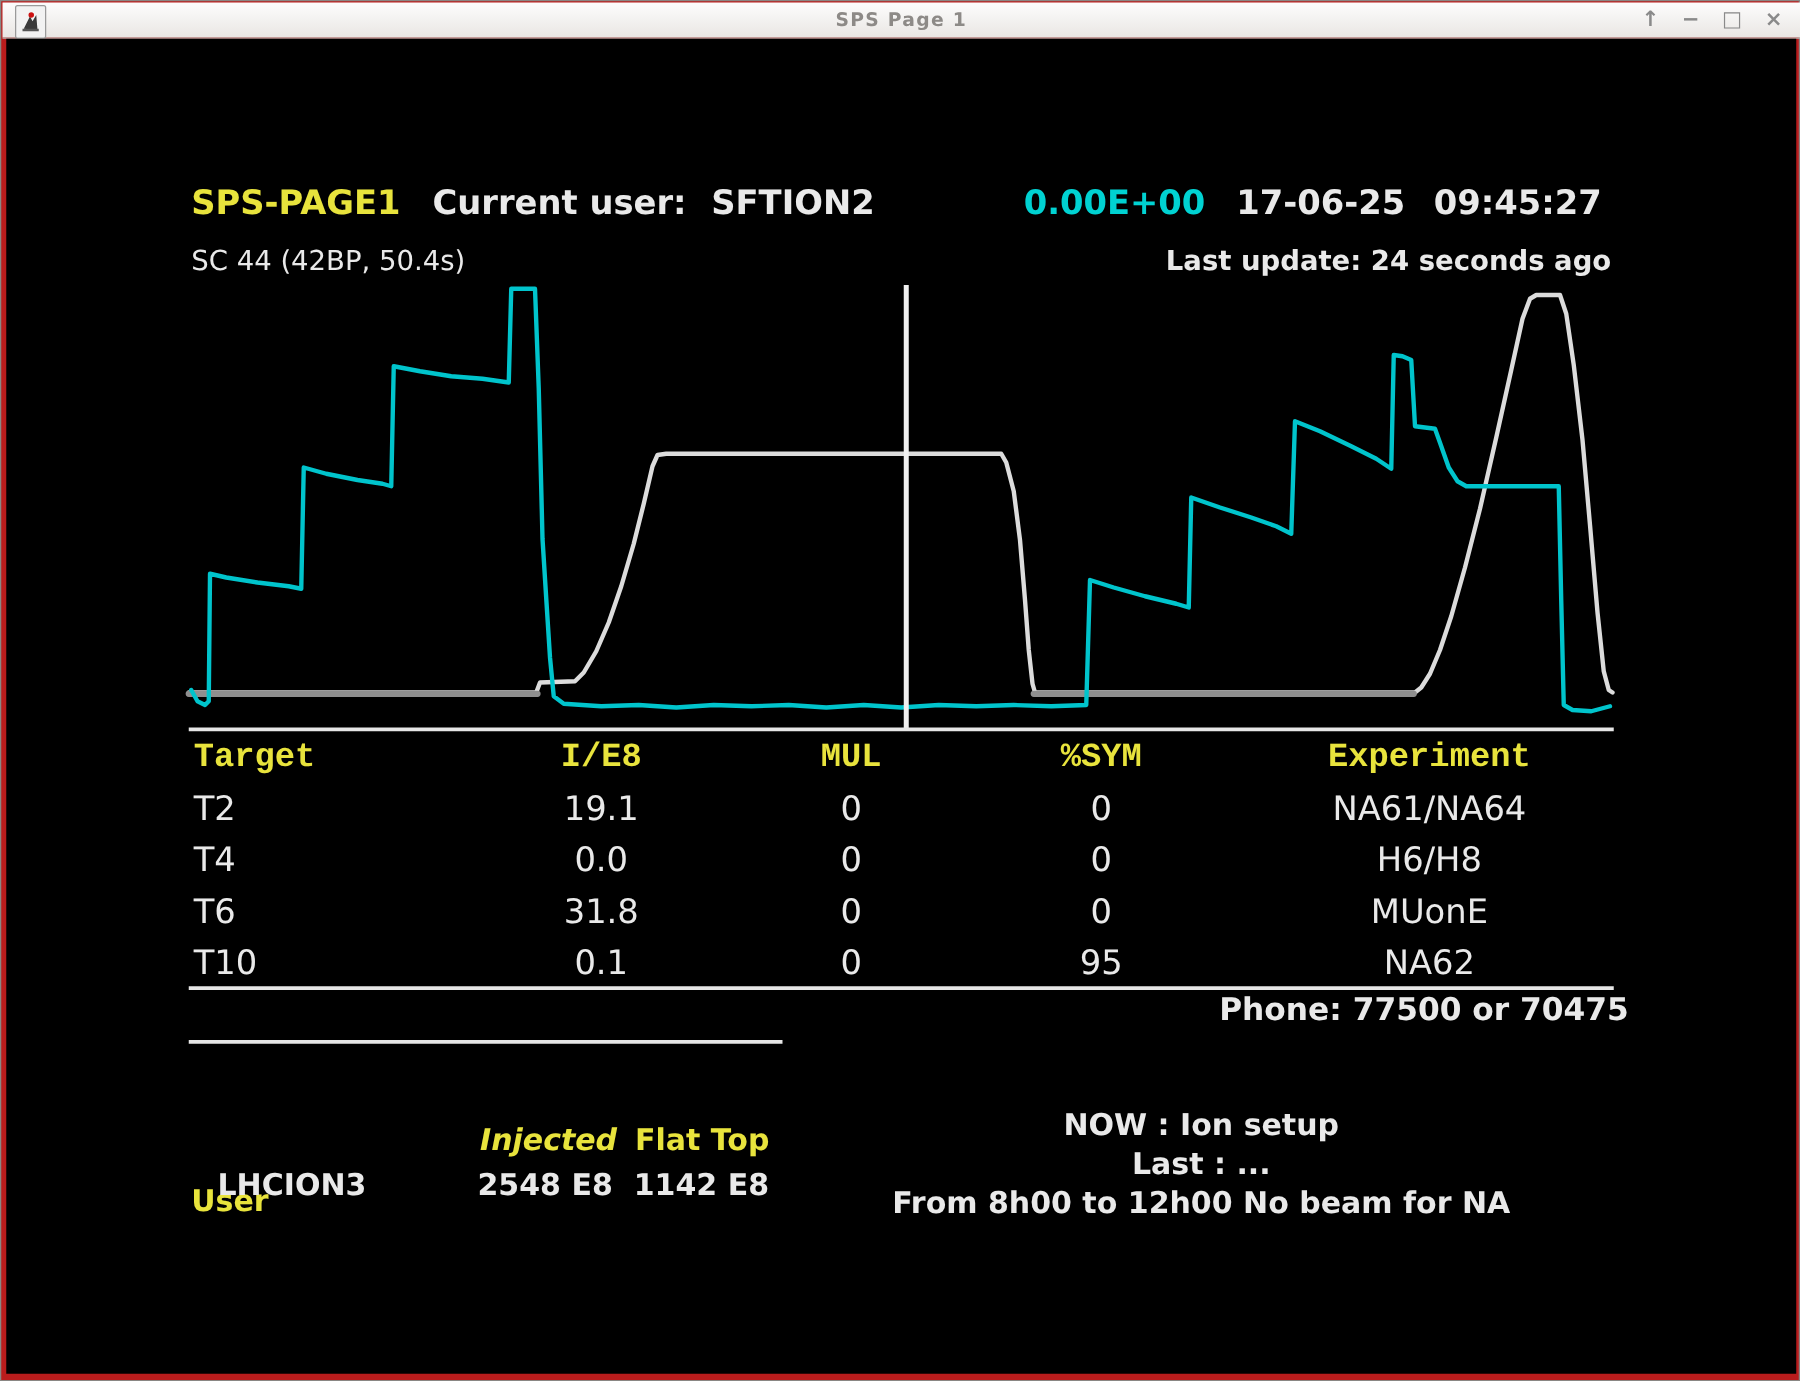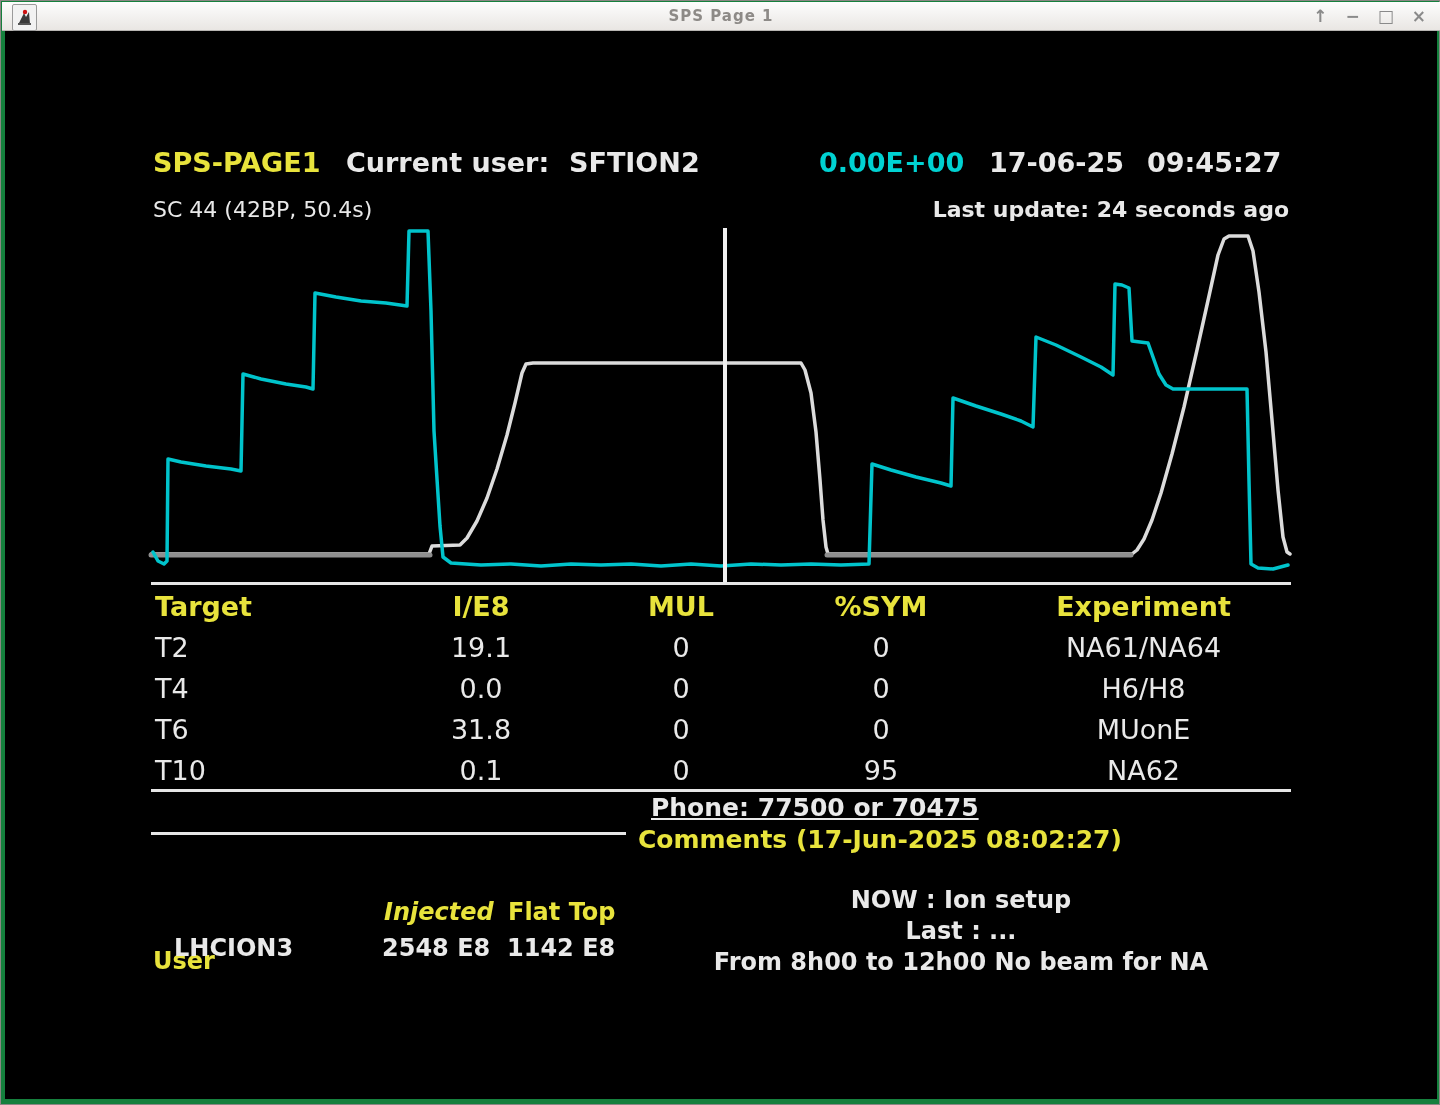--- a/index.html
+++ b/index.html
@@ -1,17 +1,17 @@
 <!DOCTYPE html>
 <html><head>
 <meta charset="utf-8">
 <style>
   html,body{margin:0;padding:0;background:#49463f;}
   body{width:1440px;height:1105px;position:relative;font-family:"DejaVu Sans","Liberation Sans",sans-serif;}
-  .window{position:absolute;left:0;top:0;width:1440px;height:1105px;background:#15803d;box-sizing:border-box;border:1px solid #8a8784;}
+  .window{position:absolute;left:0;top:0;width:1440px;height:1105px;background:#b91c1c;box-sizing:border-box;border:1px solid #8a8784;}
   .titlebar{position:absolute;left:1px;top:1px;width:1438px;height:29px;background:linear-gradient(#fdfdfd,#e9e6e3);border-bottom:1px solid #b8b5b2;box-sizing:border-box;}
   .app-icon{position:absolute;left:10px;top:2px;width:23px;height:25px;background:#f2f2f2;border:1px solid #9a9a9a;border-radius:2px;display:flex;align-items:center;justify-content:center;}
   .win-title{position:absolute;left:0;top:5px;width:100%;text-align:center;font-size:15px;font-weight:700;color:#8d8a87;letter-spacing:1px;}
   .win-controls{position:absolute;right:14px;top:3px;display:flex;gap:18px;color:#8a8a8a;font-size:17px;font-weight:700;}
   .win-controls span{cursor:default;line-height:22px;}
   .content{position:absolute;left:4px;top:30px;width:1432px;height:1068px;background:#000;overflow:hidden;}
   .canvas{position:absolute;left:-4px;top:-30px;width:1440px;height:837px;}
   .abs{position:absolute;white-space:pre;}
   .yellow{color:#e8e33c;}
   .white{color:#e9e9e9;text-align:center;}
@@ -19,21 +19,21 @@
   .fs27{font-size:27px;font-weight:700;}
   .fs22{font-size:22px;font-weight:700;}
   .fs25{font-size:25px;font-weight:700;}
   .fs24{font-size:24px;font-weight:700;}
   #plot-svg{position:absolute;left:0;top:0;width:1440px;height:1105px;pointer-events:none;}
   .sep{position:absolute;background:#e6e6e6;height:3px;}
   .table{position:absolute;left:150px;top:585px;width:1140px;}
   .trow{display:grid;grid-template-columns:215px 230px 170px 230px 295px;height:41px;align-items:center;font-size:27px;}
   .trow .cell{text-align:center;}
   .trow .cell.first{text-align:left;padding-left:4px;}
-  .trow.hdr{font-weight:700;color:#e8e33c;}
+  .trow.hdr{font-weight:700;color:#e8e33c;font-family:Liberation Mono, monospace;}
   .trow.val{font-weight:400;color:#e9e9e9;}
   .cmt-block{position:absolute;left:660px;top:884px;width:600px;text-align:center;line-height:31px;}
 </style>
 </head>
 <body>
 
 <div class="window">
 
   <div class="titlebar">
     <div class="app-icon">
@@ -108,22 +108,21 @@
         </div>
         <div class="trow val">
           <span class="cell first">T10</span>
           <span class="cell">0.1</span>
           <span class="cell">0</span>
           <span class="cell">95</span>
           <span class="cell">NA62</span>
         </div>
       </div>
 
-      <div class="abs white fs25" style="left:650px;top:792px;width:670px;text-align:left;text-decoration:underline;">Phone: 77500 or 70475</div>
-      <div class="abs yellow fs25" style="left:637px;top:824px;">Comments (17-Jun-2025 08:02:27)</div>
+      <div class="abs white fs25" style="left:632px;top:792px;width:670px;text-align:right;">Phone: 77500 or 70475</div>
 
       <span class="abs yellow fs24" style="left:152px;top:946px;">User</span>
       <span class="abs yellow fs24" style="left:383px;top:897px;font-style:italic;">Injected</span>
       <span class="abs yellow fs24" style="left:507px;top:897px;">Flat Top</span>
       <span class="abs white fs24" style="left:173px;top:933px;">LHCION3</span>
       <span class="abs white fs24" style="left:381px;top:933px;">2548 E8</span>
       <span class="abs white fs24" style="left:506px;top:933px;">1142 E8</span>
 
       <div class="cmt-block white fs24">
         <div>NOW : Ion setup</div>

